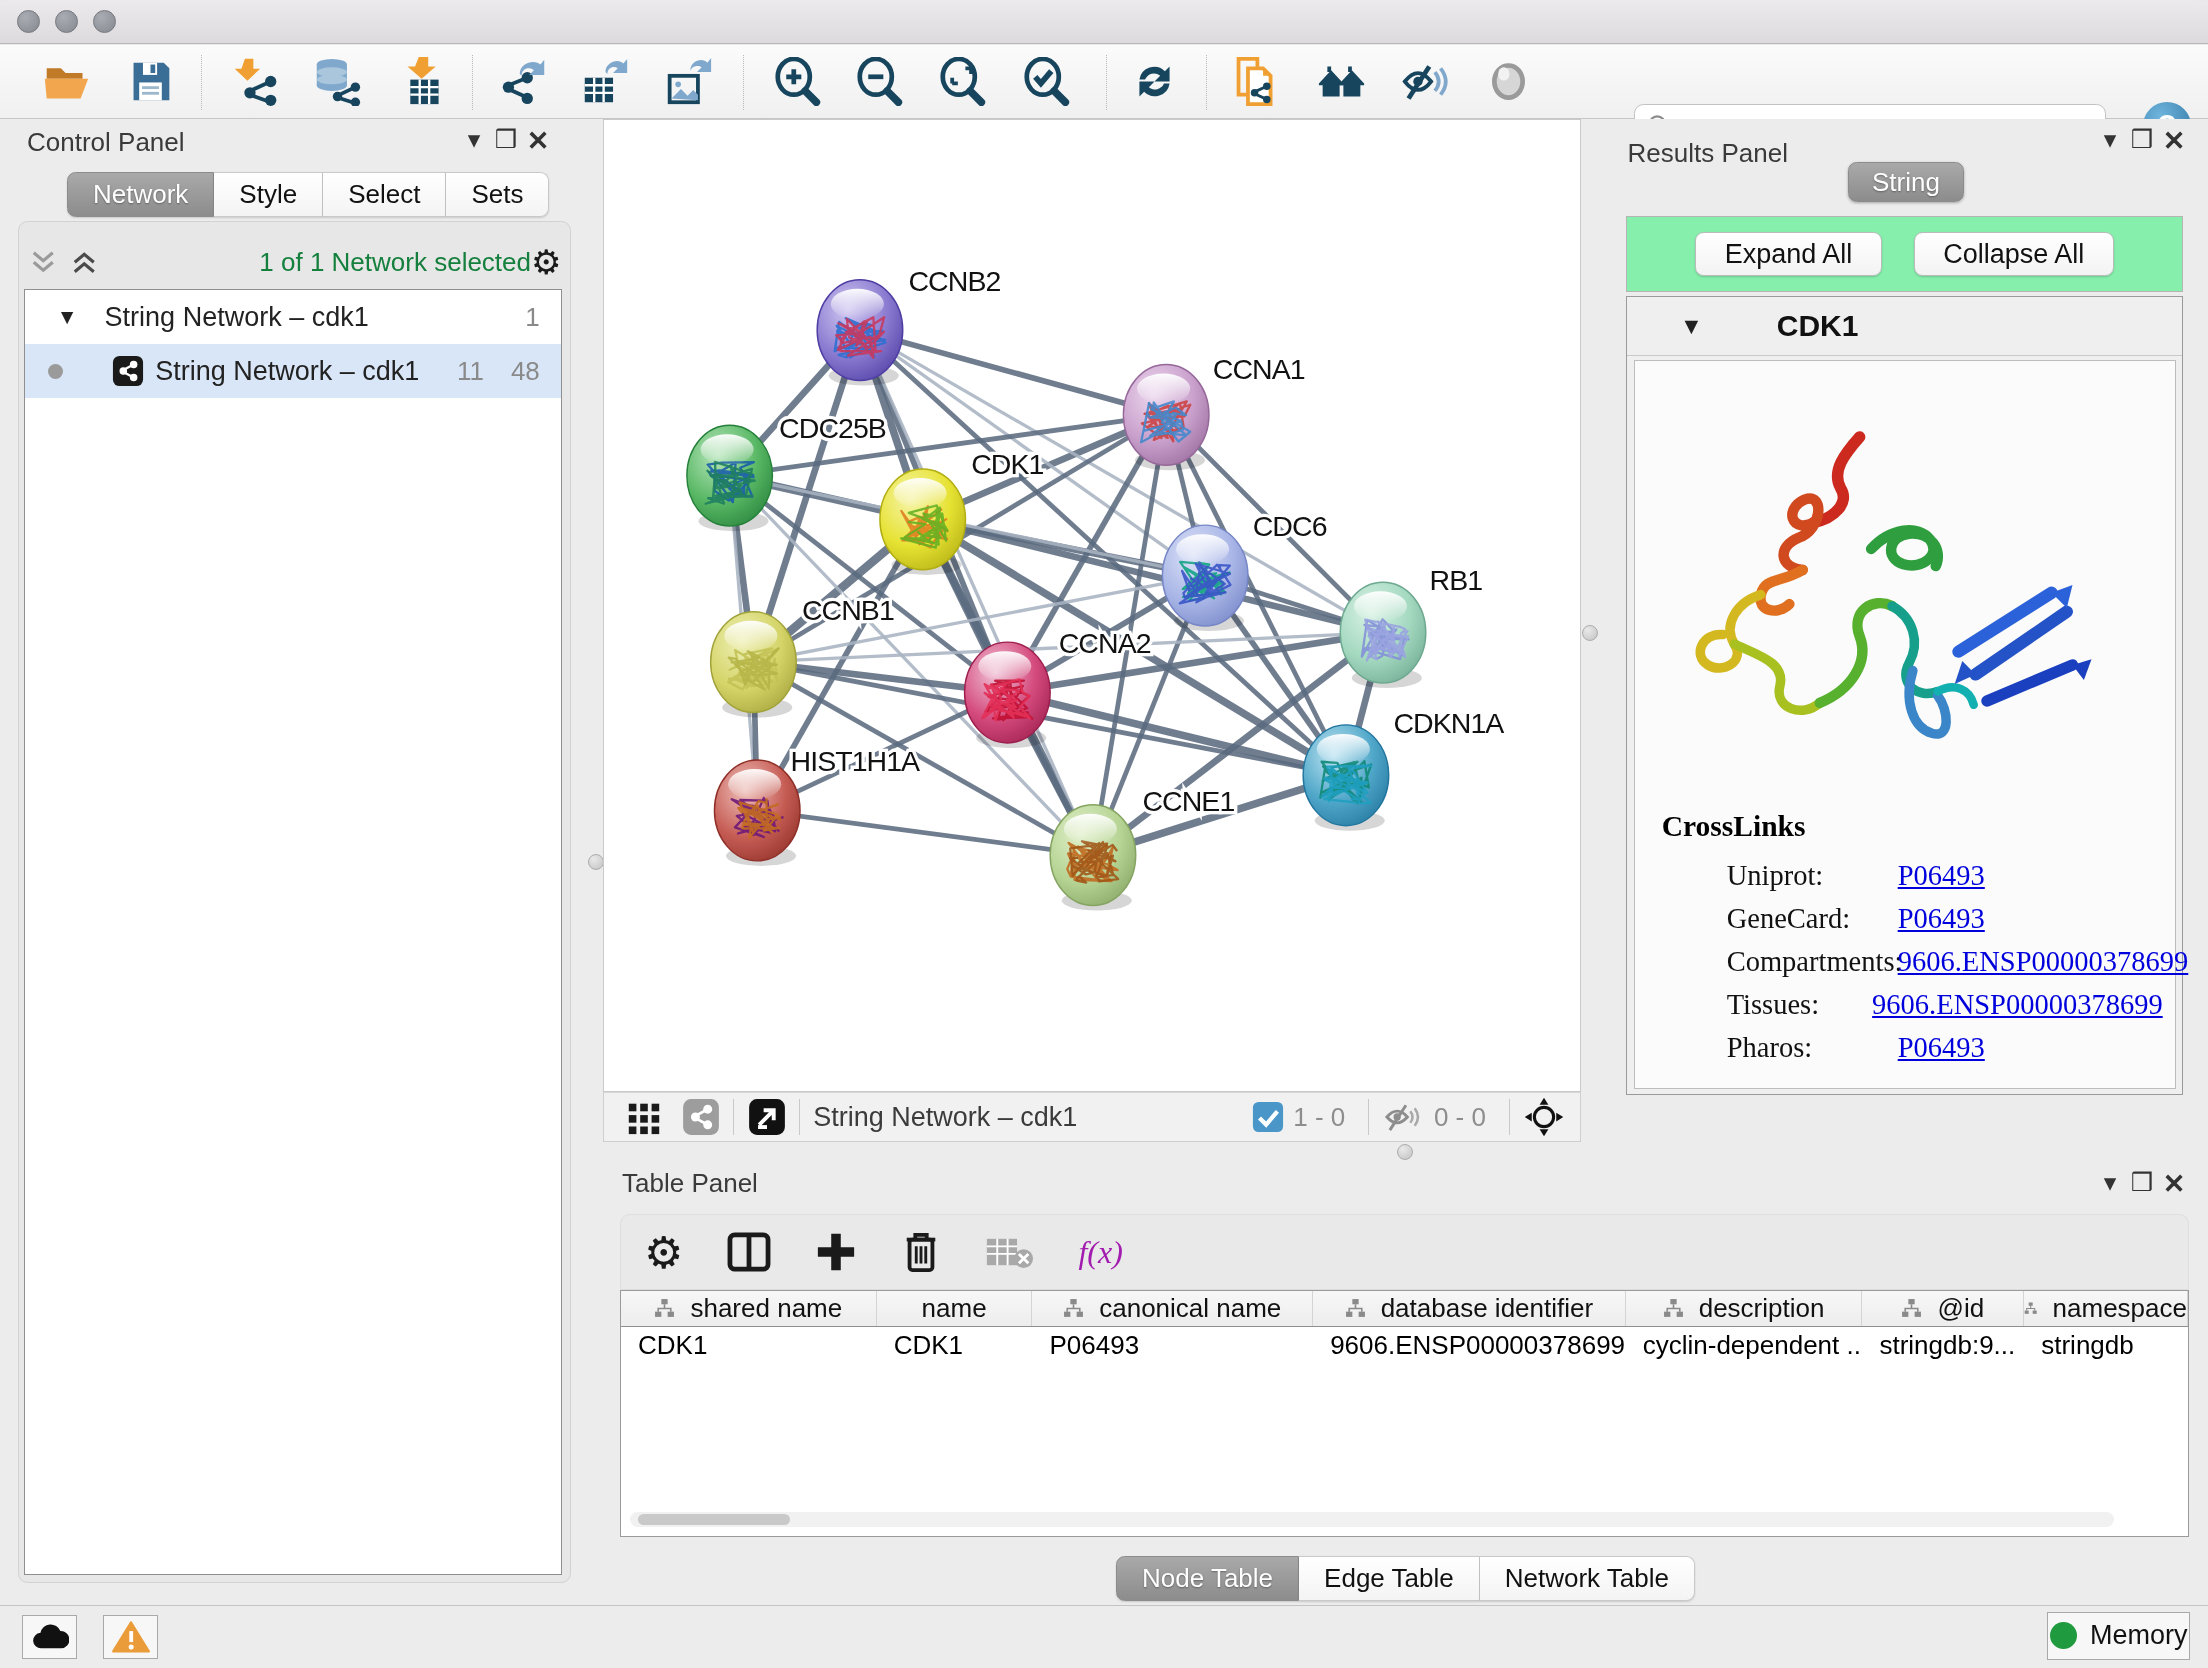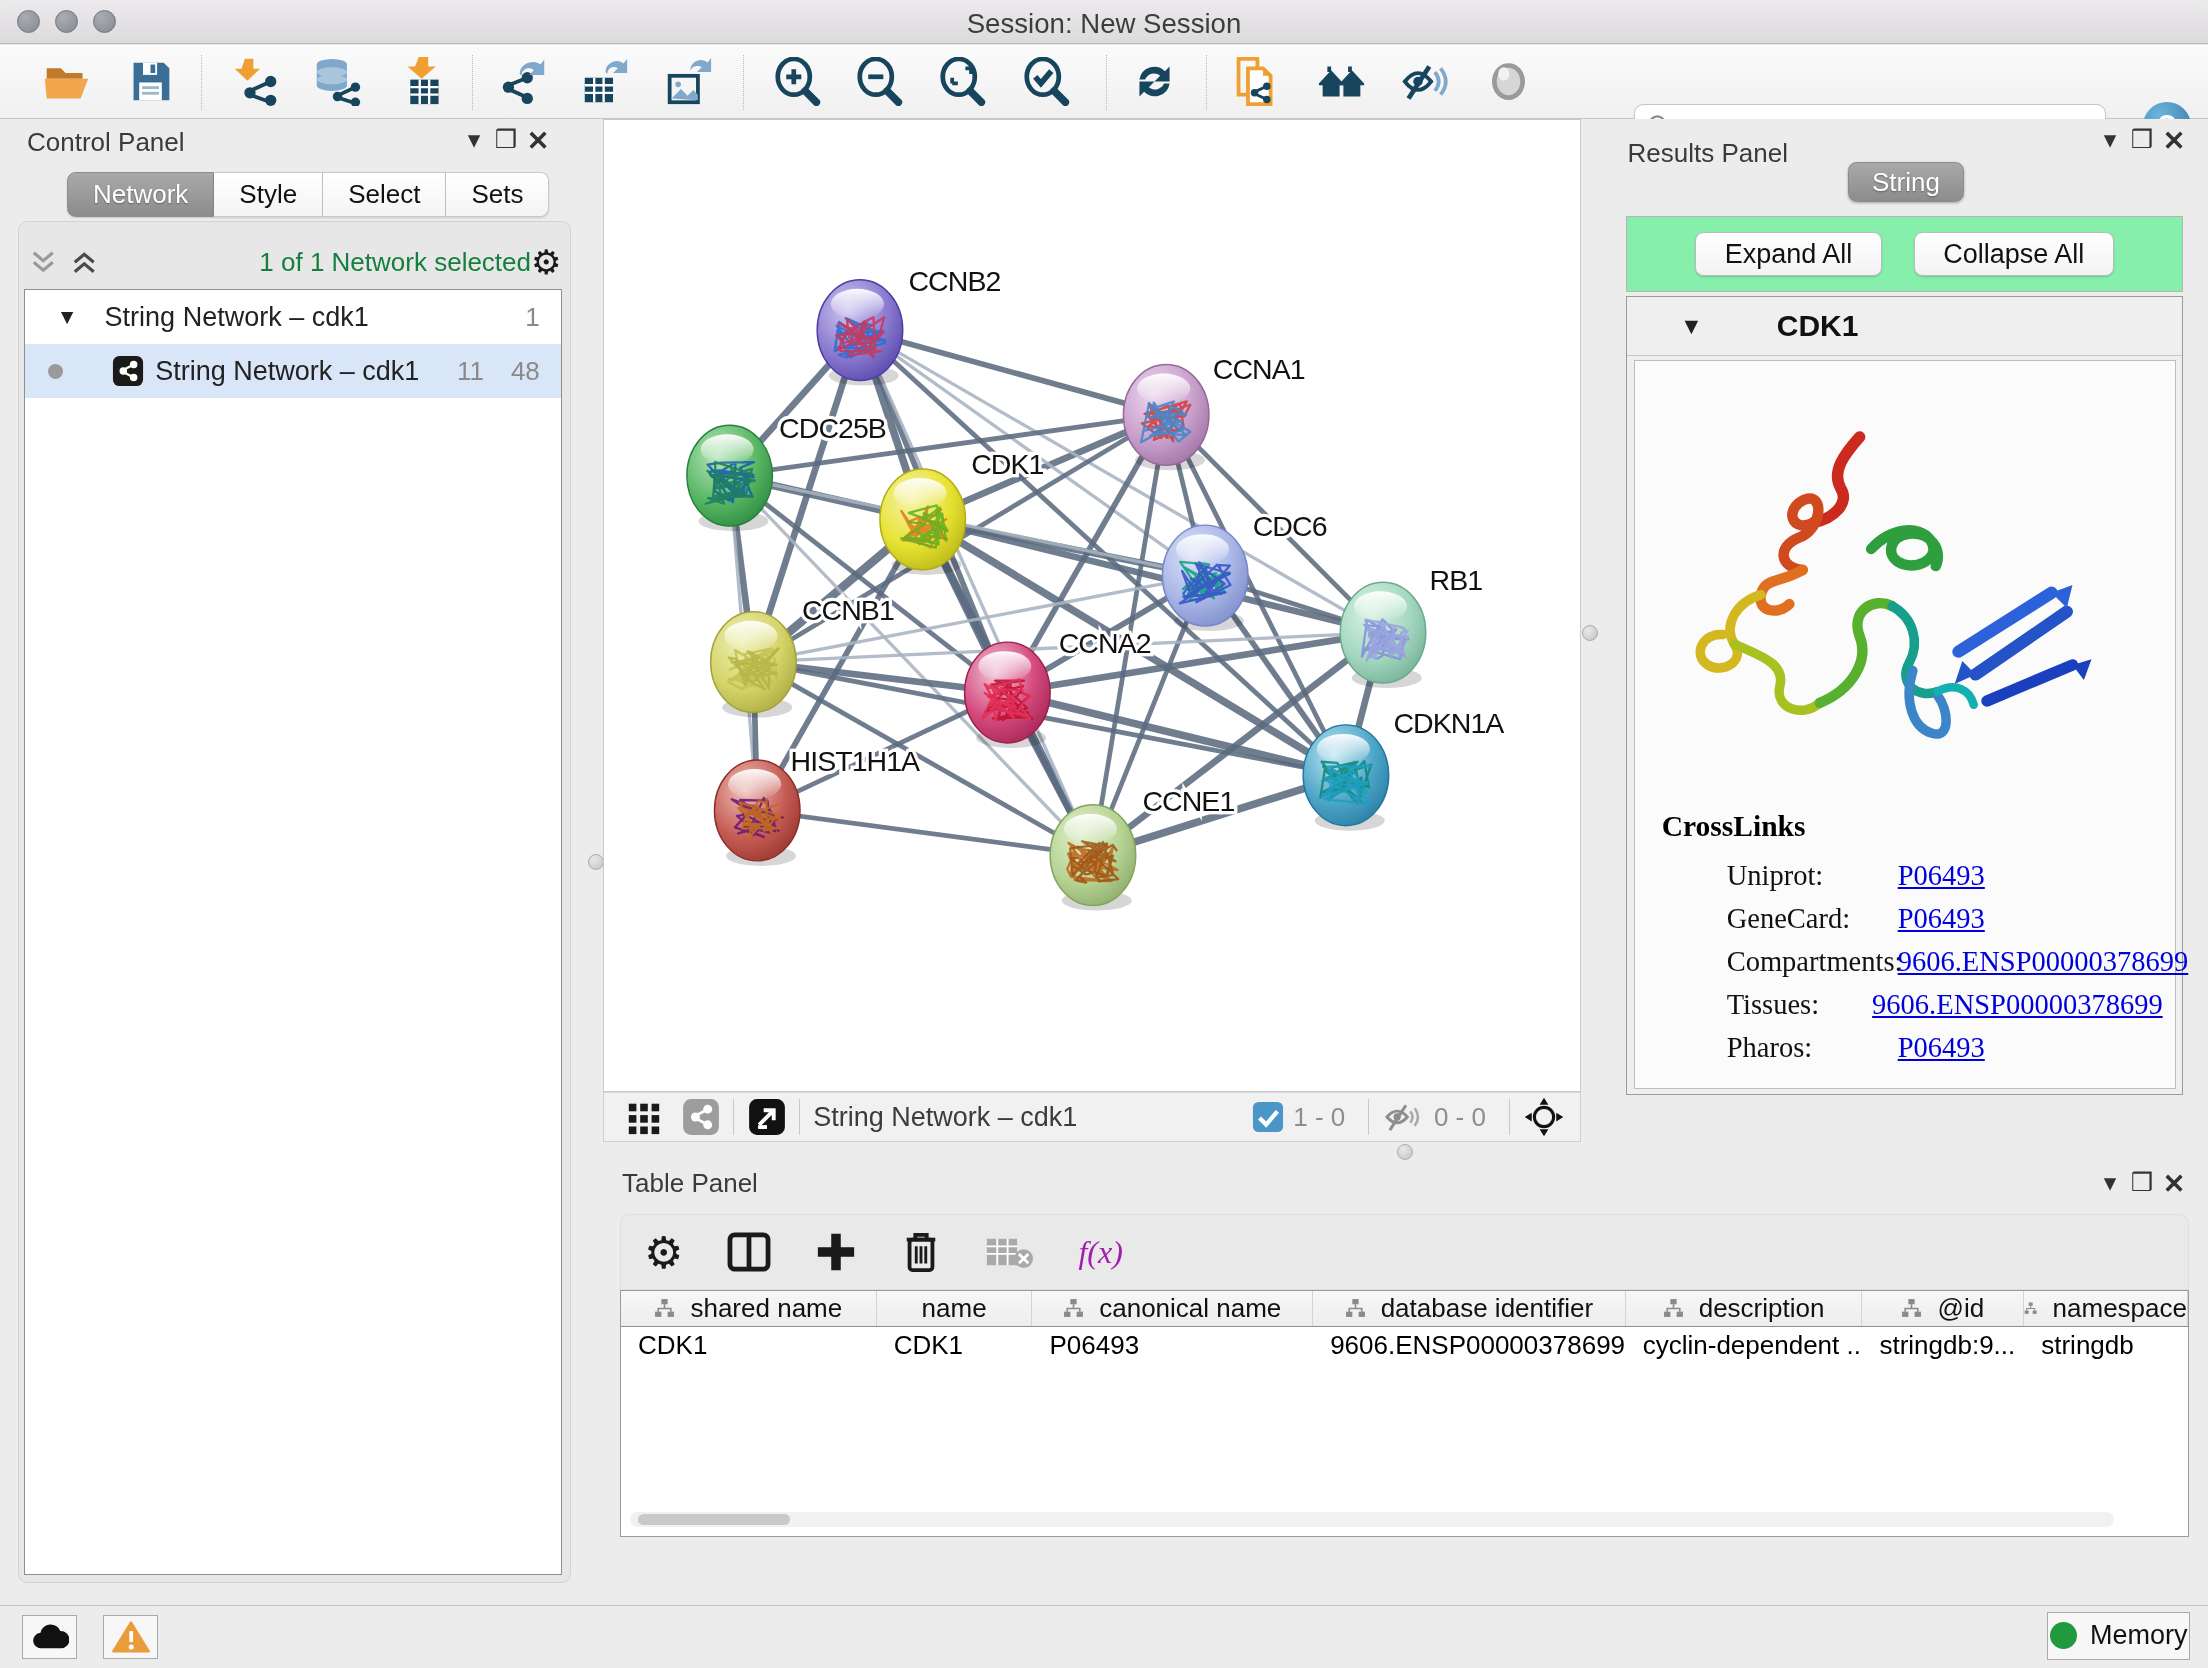--- a/index.html
+++ b/index.html
@@ -120,21 +120,20 @@
     font-size:27px; color:#111; }
   #memory-dot { width:27px; height:27px; border-radius:50%; background:#1f9a3e; }
 </style>
 </head>
 <body>
 
 <div id="titlebar" class="abs">
   <div class="light abs" style="left:17px"></div>
   <div class="light abs" style="left:55px"></div>
   <div class="light abs" style="left:93px"></div>
-  <div id="win-title" class="abs">Session: New Session</div>
 </div>
 
 <div id="toolbar" class="abs">
   <svg class="tbi abs" style="left:42px" viewBox="0 0 52 52">
       <path d="M5 12h15l5 5h18v6H5z" fill="#c07a28"></path>
       <path d="M3 23h46l-8 21H5z" fill="#f2a74e"></path>
     </svg>
   <svg class="tbi abs" style="left:126px" viewBox="0 0 52 52">
       <path d="M8 6h32l6 6v34H8z" fill="#3a6e96"></path>
       <rect x="18" y="6" width="15" height="13" fill="#fff"></rect>
@@ -769,20 +768,27 @@
           <div class="td" style="width: 237px;">cyclin-dependent ...</div>
           <div class="td" style="width: 162px;">stringdb:9...</div>
           <div class="td" style="width: 164px;">stringdb</div>
         </div>
       </div>
   </div>
   <div id="tp-hscroll" class="abs">
       <div class="handle abs"></div>
     </div>
 
+  <div id="table-tabs" class="abs">
+    <div class="tabbar" id="table-tabbar">
+        <div class="tab active">Node Table</div>
+        <div class="tab">Edge Table</div>
+        <div class="tab">Network Table</div>
+      </div>
+  </div>
 </div>
 
 <div id="statusbar" class="abs">
   <div class="sb-btn abs" style="left:22px">
     <svg width="38" height="28.5" viewBox="0 0 44 32">
         <path d="M12 30a9 9 0 0 1-1-18A12 12 0 0 1 34 10a8 8 0 0 1 1 20z" fill="#111"></path>
       </svg>
   </div>
   <div class="sb-btn abs" style="left:103px">
     <svg width="38" height="32" viewBox="0 0 44 38">

